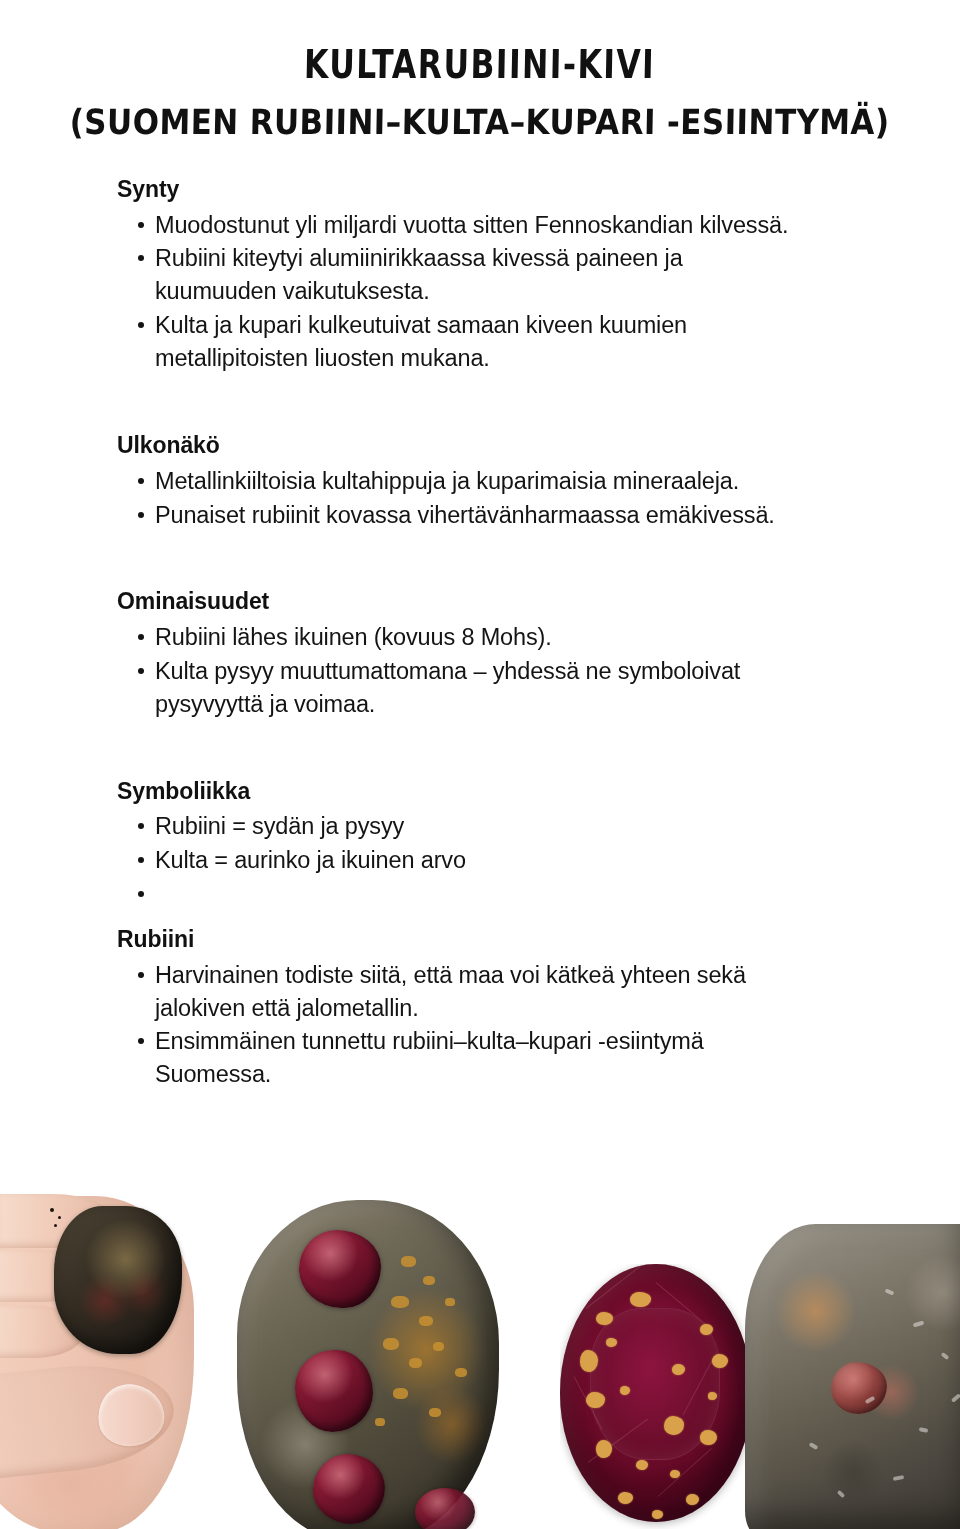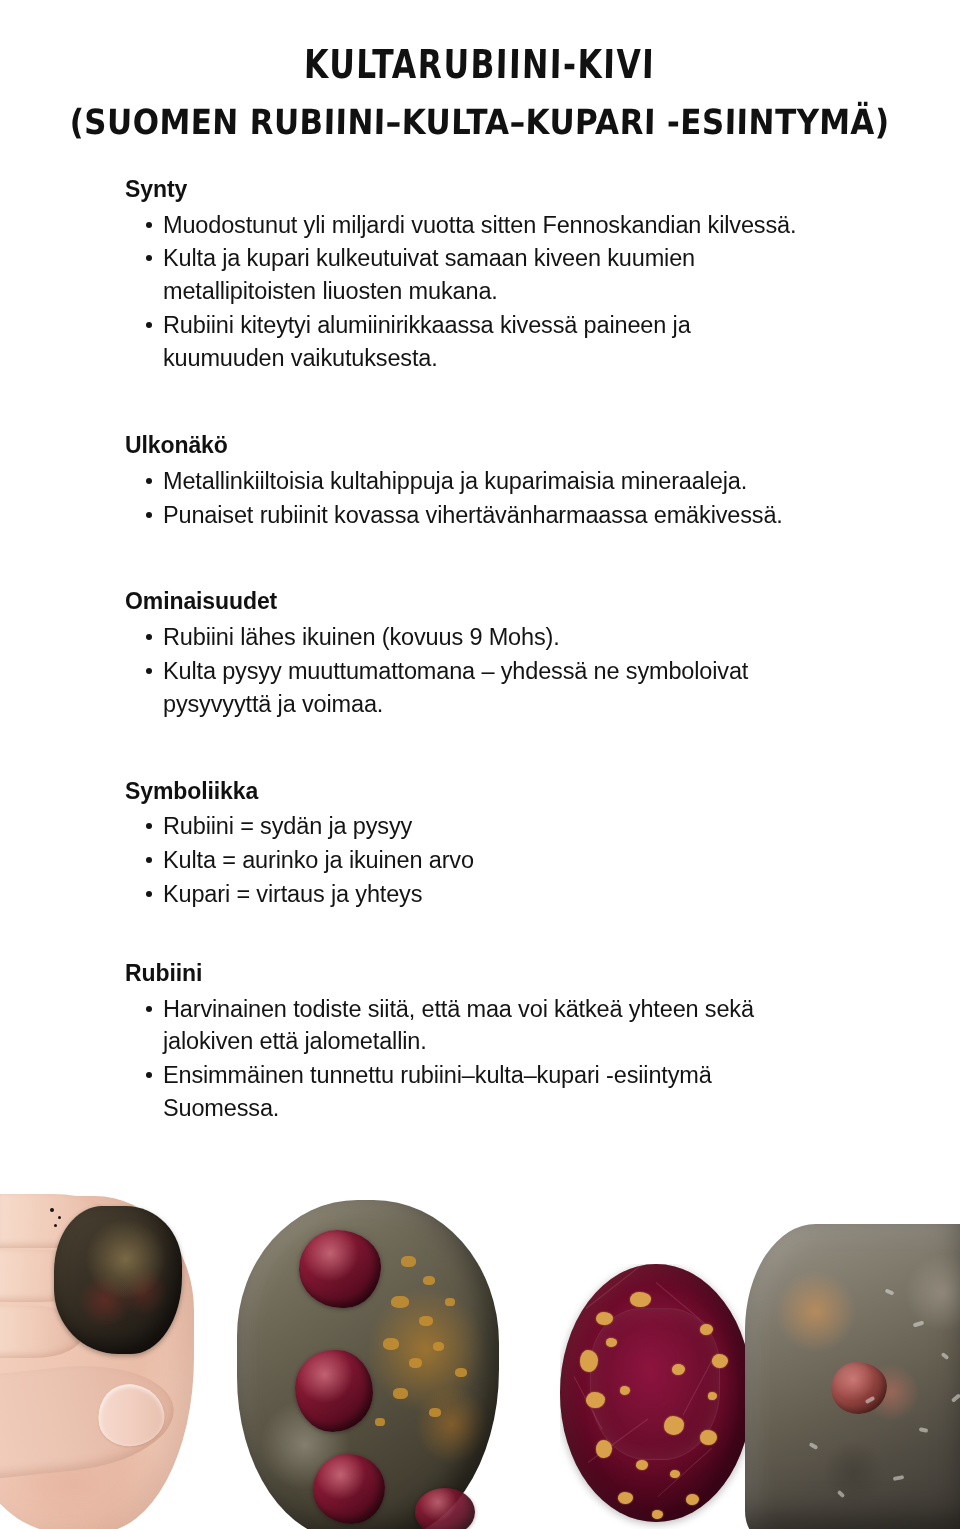--- a/index.html
+++ b/index.html
@@ -46,21 +46,20 @@
     transform-origin: center top;
     white-space: nowrap;
   }
 
   
   .content {
     position: absolute;
     left: 0;
     top: 176px;
     width: 796px;
-    margin-left: 8px;
   }
   .section {
     padding-left: 117px;
   }
   .section-heading {
     font-family: "Liberation Sans", sans-serif;
     font-weight: 700;
     font-size: 23px;
     color: #111111;
     letter-spacing: -0.1px;
@@ -262,53 +261,53 @@
   <div class="title-main">KULTARUBIINI-KIVI</div>
   <div class="title-sub">(SUOMEN RUBIINI–KULTA–KUPARI -ESIINTYMÄ)</div>
 </div>
 
 <div class="content">
 
   <div class="section">
     <div class="section-heading">Synty</div>
     <ul class="bullets">
       <li><span class="bullet-dot"></span><span>Muodostunut yli miljardi vuotta sitten Fennoskandian kilvessä.</span></li>
+      <li><span class="bullet-dot"></span><span>Rubiini kiteytyi alumiinirikkaassa kivessä paineen ja kuumuuden vaikutuksesta.</span></li>
       <li><span class="bullet-dot"></span><span>Kulta ja kupari kulkeutuivat samaan kiveen kuumien metallipitoisten liuosten mukana.</span></li>
-      <li><span class="bullet-dot"></span><span>Rubiini kiteytyi alumiinirikkaassa kivessä paineen ja kuumuuden vaikutuksesta.</span></li>
     </ul>
   </div>
 
   <div class="gap-lg"></div>
 
   <div class="section">
     <div class="section-heading">Ulkonäkö</div>
     <ul class="bullets">
       <li><span class="bullet-dot"></span><span>Metallinkiiltoisia kultahippuja ja kuparimaisia mineraaleja.</span></li>
       <li><span class="bullet-dot"></span><span>Punaiset rubiinit kovassa vihertävänharmaassa emäkivessä.</span></li>
     </ul>
   </div>
 
   <div class="gap-lg"></div>
 
   <div class="section">
     <div class="section-heading">Ominaisuudet</div>
     <ul class="bullets">
-      <li><span class="bullet-dot"></span><span>Rubiini lähes ikuinen (kovuus 9 Mohs).</span></li>
+      <li><span class="bullet-dot"></span><span>Rubiini lähes ikuinen (kovuus 8 Mohs).</span></li>
       <li><span class="bullet-dot"></span><span>Kulta pysyy muuttumattomana – yhdessä ne symboloivat pysyvyyttä ja voimaa.</span></li>
     </ul>
   </div>
 
   <div class="gap-lg"></div>
 
   <div class="section">
     <div class="section-heading">Symboliikka</div>
     <ul class="bullets">
       <li><span class="bullet-dot"></span><span>Rubiini = sydän ja pysyy</span></li>
       <li><span class="bullet-dot"></span><span>Kulta = aurinko ja ikuinen arvo</span></li>
-      <li><span class="bullet-dot"></span><span>Kupari = virtaus ja yhteys</span></li>
+      <li><span class="bullet-dot"></span></li>
     </ul>
   </div>
 
   <div class="gap-md"></div>
 
   <div class="section">
     <div class="section-heading">Rubiini</div>
     <ul class="bullets">
       <li><span class="bullet-dot"></span><span>Harvinainen todiste siitä, että maa voi kätkeä yhteen sekä jalokiven että jalometallin.</span></li>
       <li><span class="bullet-dot"></span><span>Ensimmäinen tunnettu rubiini–kulta–kupari -esiintymä Suomessa.</span></li>

